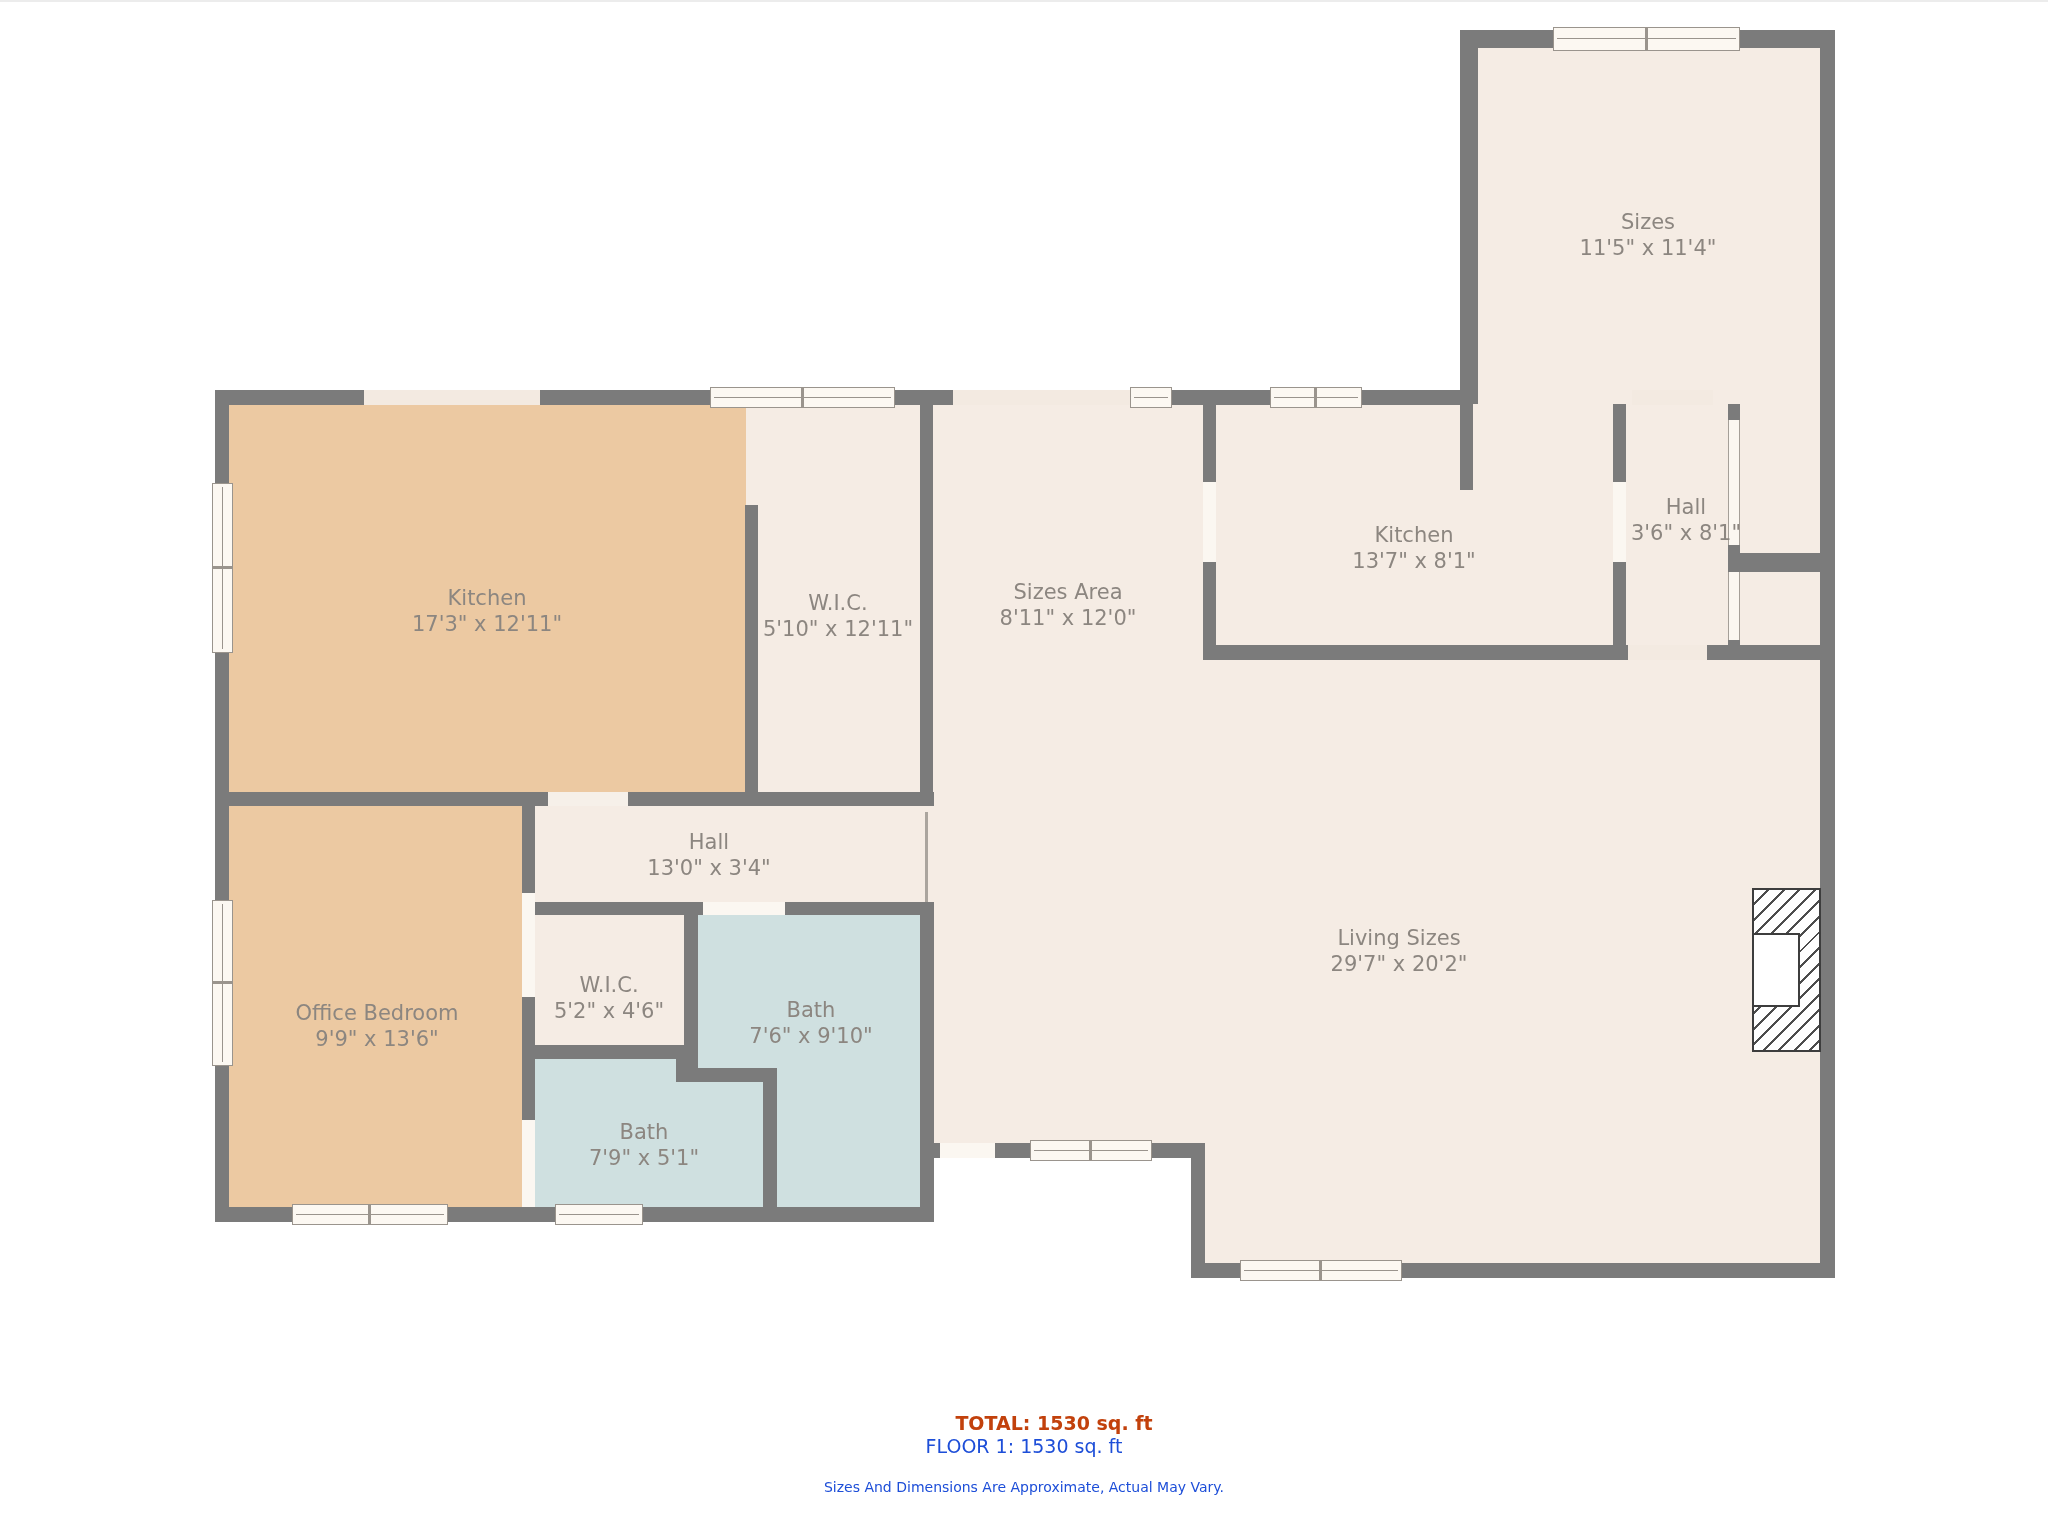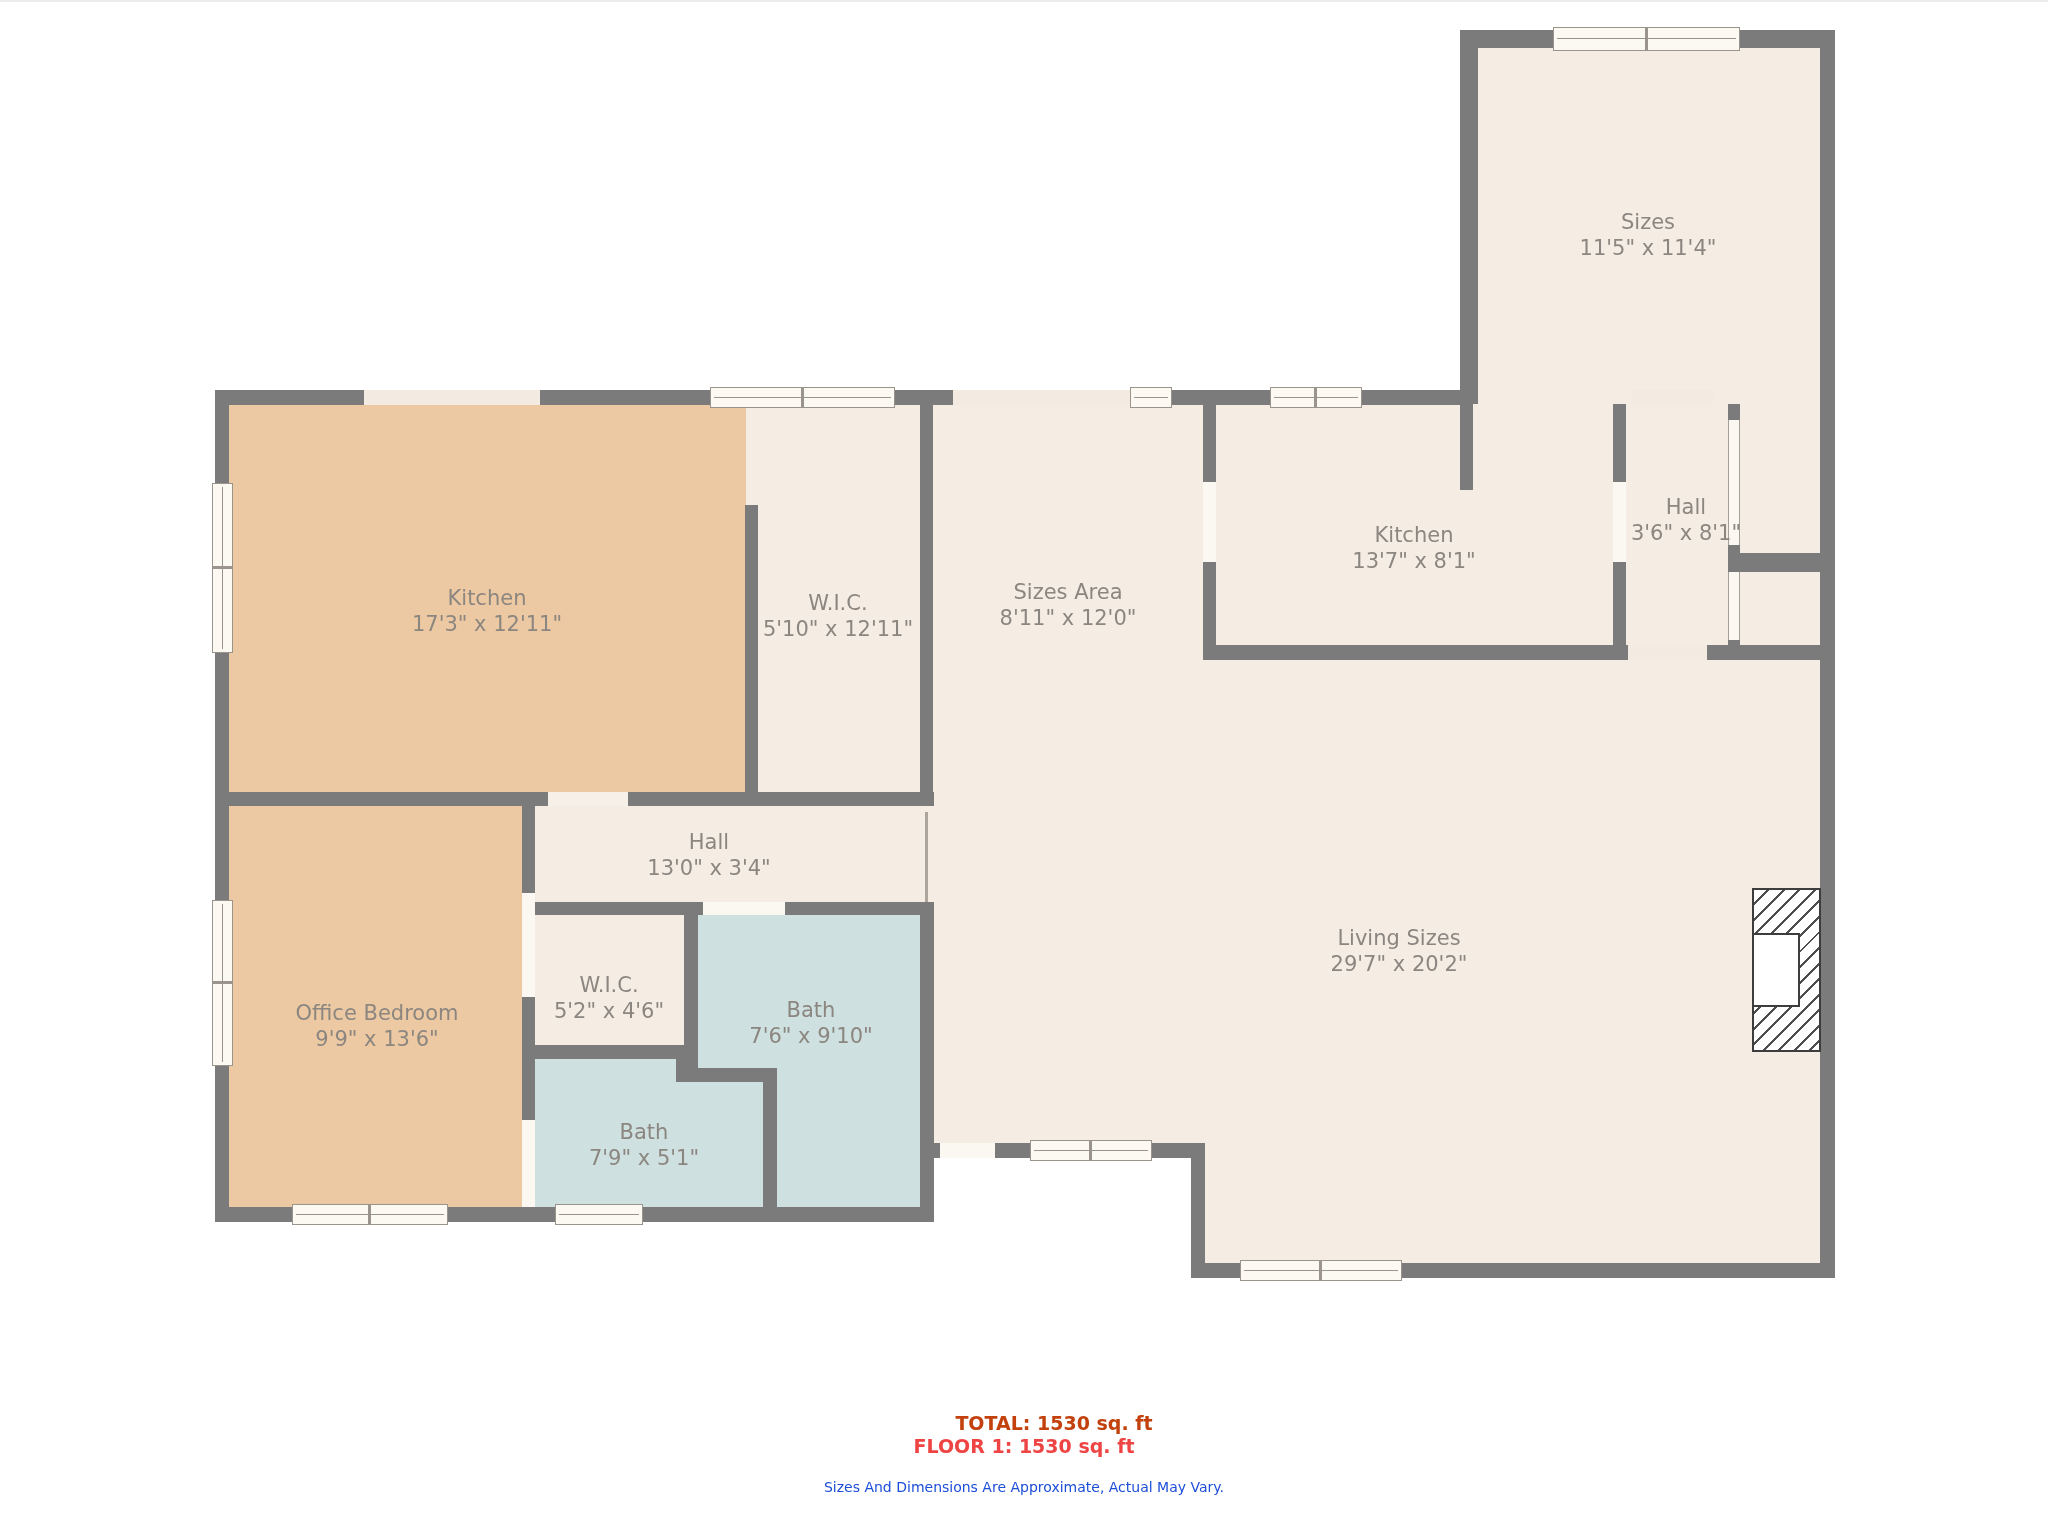--- a/index.html
+++ b/index.html
@@ -19,21 +19,21 @@
   .win.v::after{content:"";position:absolute;top:3px;bottom:3px;left:50%;width:1px;margin-left:-1px;background:#9a948d;}
   .win.h.dbl::before{content:"";position:absolute;top:-1px;bottom:-1px;left:50%;width:3px;margin-left:-2px;background:#9a948d;}
   .win.v.dbl::before{content:"";position:absolute;left:-1px;right:-1px;top:50%;height:3px;margin-top:-2px;background:#9a948d;}
   .fireplace{position:absolute;left:1752px;top:888px;width:69px;height:164px;border:2px solid #3d3d3d;
              background:repeating-linear-gradient(135deg,#ffffff 0 9px,#4d4d4d 9px 11px);box-sizing:border-box;}
   .fp-inset{position:absolute;left:-2px;top:43px;width:48px;height:74px;background:#ffffff;border:2px solid #3d3d3d;box-sizing:border-box;}
   .rlabel{position:absolute;transform:translate(-50%,-50%);text-align:center;font-size:21px;line-height:26px;
           color:#8c8680;white-space:nowrap;}
   .f-total{position:absolute;left:1024px;top:1423px;transform:translate(-50%,-50%);font-size:19px;font-weight:bold;
            color:#c2410c;white-space:nowrap;margin-left:30px;}
-  .f-floor{position:absolute;left:1024px;top:1446px;transform:translate(-50%,-50%);font-size:19px;color:#ef4444;white-space:nowrap;font-weight:bold;}
+  .f-floor{position:absolute;left:1024px;top:1446px;transform:translate(-50%,-50%);font-size:19px;color:#1d4ed8;white-space:nowrap;}
   .f-disc{position:absolute;left:1024px;top:1487px;transform:translate(-50%,-50%);font-size:14px;color:#1d4ed8;white-space:nowrap;}
   .topline{position:absolute;left:0;top:0;width:2048px;height:2px;background:#ececec;}
 </style>
 </head>
 <body>
 
 <div id="stage">
   <div class="topline"></div>
 
   <div class="floor cream" style="left:1472px;top:42px;width:352px;height:355px"></div>

